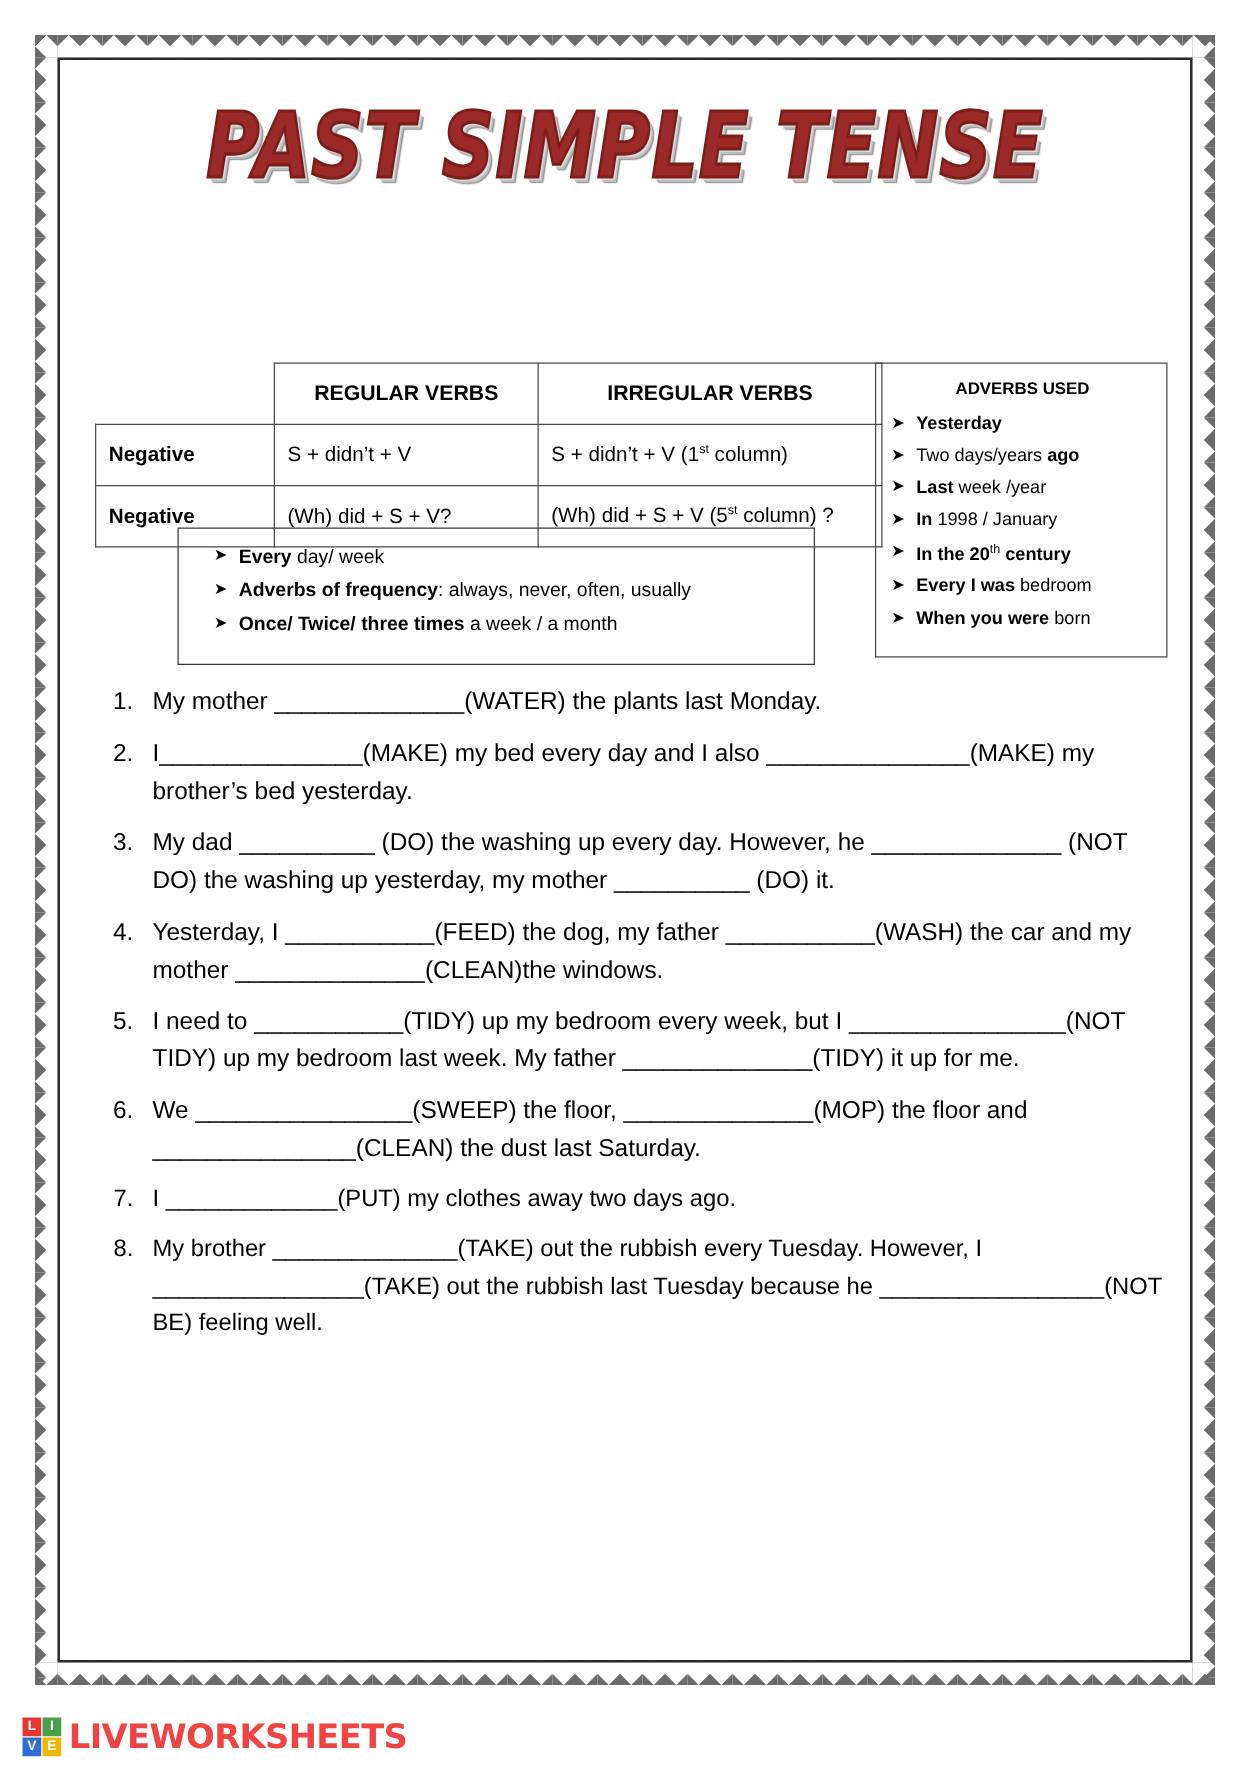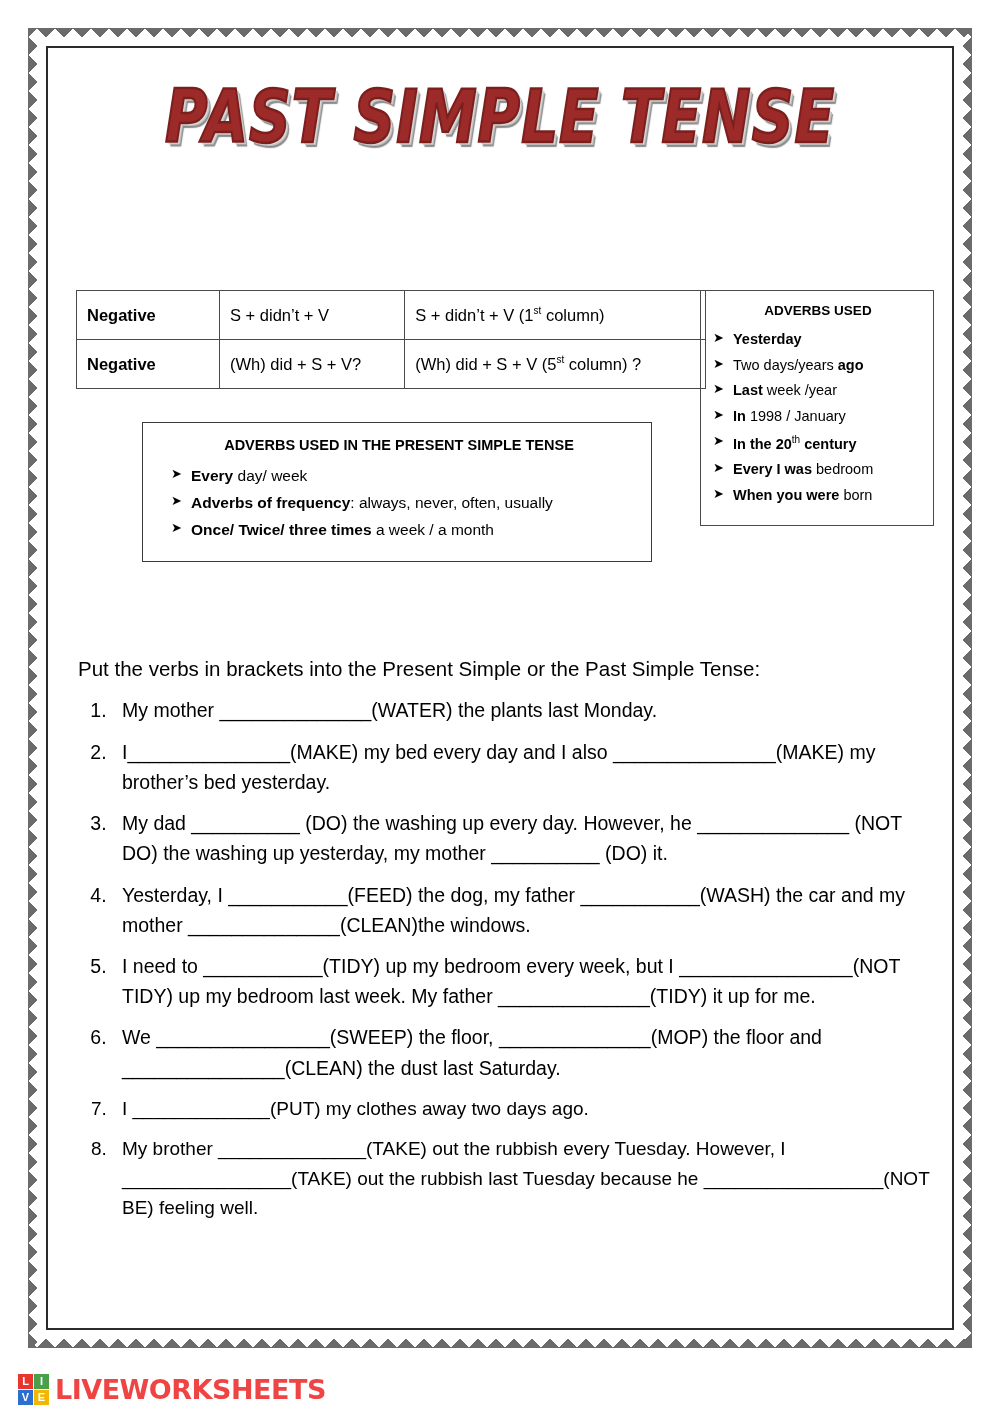--- a/index.html
+++ b/index.html
@@ -242,20 +242,25 @@
 </div>
 
 <div class="content">
 
   <div class="title">PAST SIMPLE TENSE</div>
 
   <div class="top-area">
 
     <table class="grammar">
       <tbody>
+          <tr>
+        <td class="corner"></td>
+        <th class="hdr-reg">REGULAR VERBS</th>
+        <th>IRREGULAR VERBS</th>
+      </tr>
       <tr>
         <td class="rowlabel">Negative</td>
         <td>S + didn’t + V</td>
         <td><span>S + didn’t + V (1</span><sup>st</sup><span> column)</span></td>
       </tr>
       <tr>
         <td class="rowlabel">Negative</td>
         <td>(Wh) did + S + V?</td>
         <td><span>(Wh) did + S + V (5</span><sup>st</sup><span> column) ?</span></td>
       </tr>
@@ -270,29 +275,27 @@
         <li><span class="arrow">➤</span><b>Last</b><span> week /year</span></li>
         <li><span class="arrow">➤</span><b>In</b><span> 1998 / January</span></li>
         <li><span class="arrow">➤</span><b>In the 20</b><sup>th</sup><b> century</b></li>
         <li><span class="arrow">➤</span><b>Every I was</b><span> bedroom</span></li>
         <li><span class="arrow">➤</span><b>When you were</b><span> born</span></li>
       </ul>
     </div>
   </div>
 
   <div class="present-box">
-    <div class="box-title">ADVERBS USED IN THE PRESENT SIMPLE TENSE</div>
     <ul class="bullets">
       <li><span class="arrow">➤</span><b>Every</b><span> day/ week</span></li>
       <li><span class="arrow">➤</span><b>Adverbs of frequency</b><span>: always, never, often, usually</span></li>
       <li><span class="arrow">➤</span><b>Once/ Twice/ three times</b><span> a week / a month</span></li>
     </ul>
   </div>
 
-  <div class="instructions">Put the verbs in brackets into the Present Simple or the Past Simple Tense:</div>
 
   <ol class="questions">
     <li>My mother ______________(WATER) the plants last Monday.</li>
     <li>I_______________(MAKE) my bed every day and I also  _______________(MAKE) my brother’s bed  yesterday.</li>
     <li>My dad __________ (DO) the washing up every day.  However, he ______________ (NOT DO) the washing up yesterday, my mother __________ (DO) it.</li>
     <li>Yesterday, I ___________(FEED) the dog, my father ___________(WASH) the car and my mother ______________(CLEAN)the windows.</li>
     <li>I need to ___________(TIDY) up my bedroom every week, but I ________________(NOT TIDY) up my bedroom last week. My father ______________(TIDY) it up for me.</li>
     <li>We ________________(SWEEP) the floor, ______________(MOP) the floor  and _______________(CLEAN) the dust last Saturday.</li>
     <li class="big-num">I _____________(PUT) my clothes away two days ago.</li>
     <li class="big-num">My brother ______________(TAKE) out the rubbish every Tuesday. However, I ________________(TAKE) out the rubbish last Tuesday because he _________________(NOT BE) feeling well.</li>

